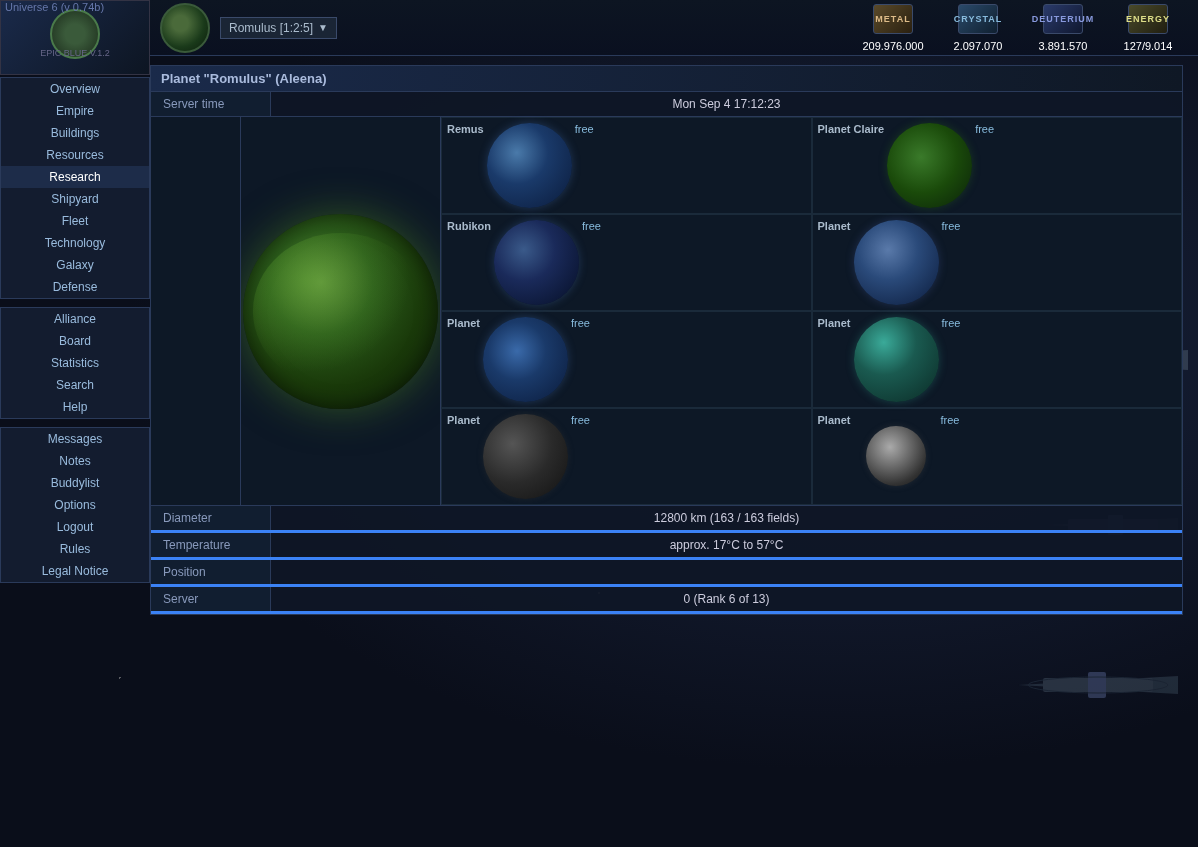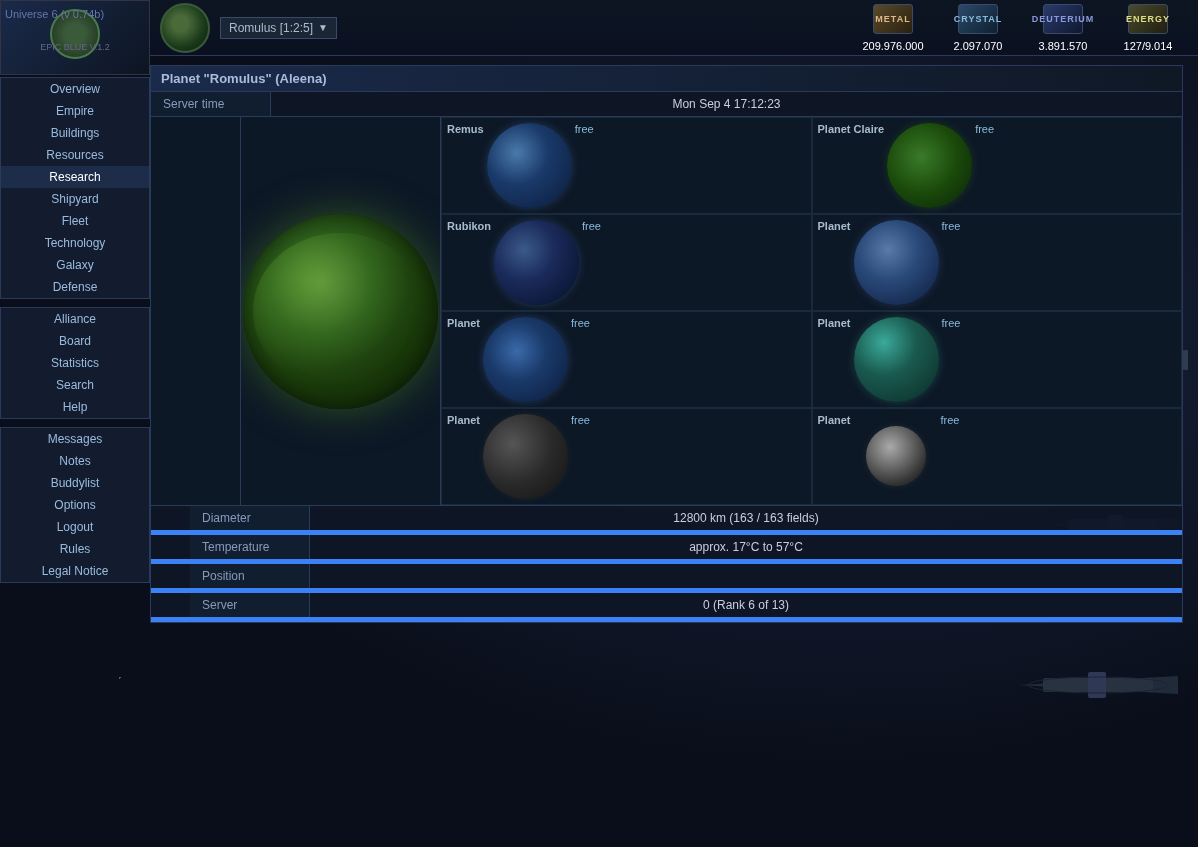--- a/index.html
+++ b/index.html
@@ -69,21 +69,21 @@
       position: absolute;
       top: 8px; left: 50%;
       transform: translateX(-50%);
       width: 50px; height: 50px;
       border-radius: 50%;
       background: radial-gradient(circle, #3a5a3a 30%, #1a2a1a 100%);
       border: 2px solid #4a7a4a;
     }
     .logo-version {
       position: absolute;
-      bottom: 22px;
+      bottom: 16px;
       font-size: 9px;
       color: #668;
     }
 
     .sidebar-section {
       background: rgba(20,30,50,0.9);
       border: 1px solid #2a3a5a;
       margin: 2px 0;
     }
     .sidebar-item {
@@ -309,43 +309,42 @@
     }
     .planet-status {
       font-size: 11px;
       color: #88bbdd;
       text-align: center;
     }
 
     
     .stat-row {
       display: flex;
-      border-bottom: 5px solid #3b82f6;
-      padding-left: 39px;
+      border-bottom: 3px solid #3b82f6;
     }
     .stat-label {
       background: #111e30;
       padding: 5px 12px;
       color: #8899bb;
       min-width: 120px;
       border-right: 1px solid #2a3a5a;
       font-size: 12px;
     }
     .stat-value {
       padding: 5px 12px;
       color: #ccd;
       flex: 1;
       text-align: center;
       font-size: 12px;
     }
 
     
     .universe-version {
       position: absolute;
-      top: 8px; left: 5px;
+      top: 1px; left: 5px;
       font-size: 11px;
       color: #6677aa;
       z-index: 10;
     }
   </style>
 </head>
 <body>
 
 <div class="space-bg"></div>
 

